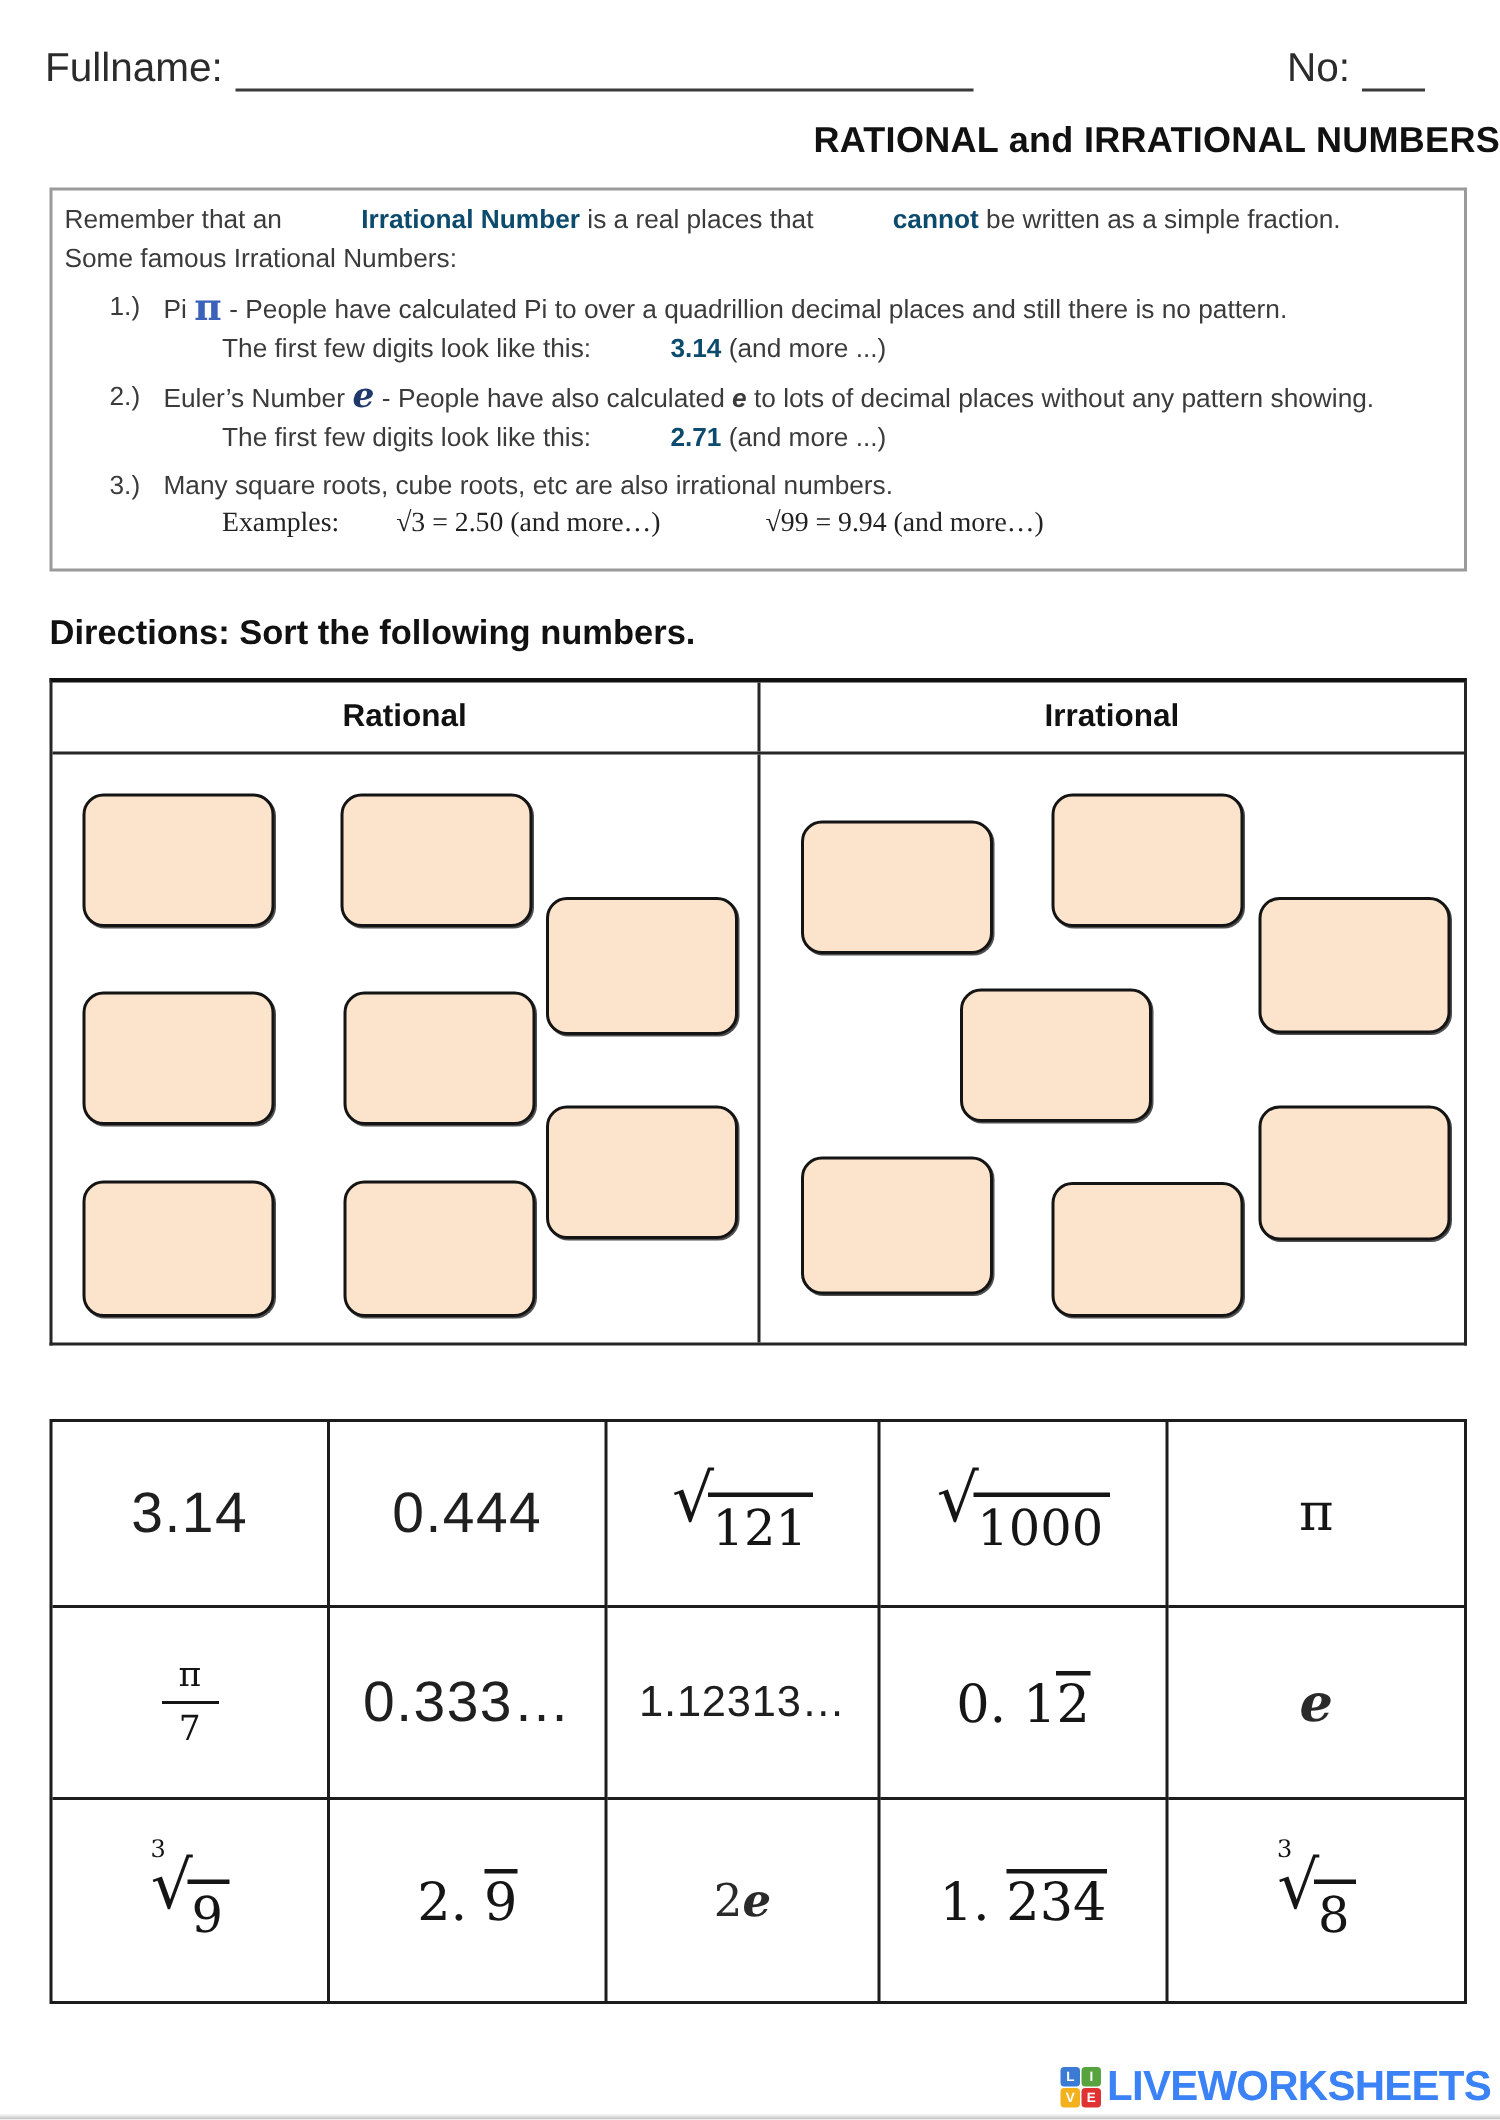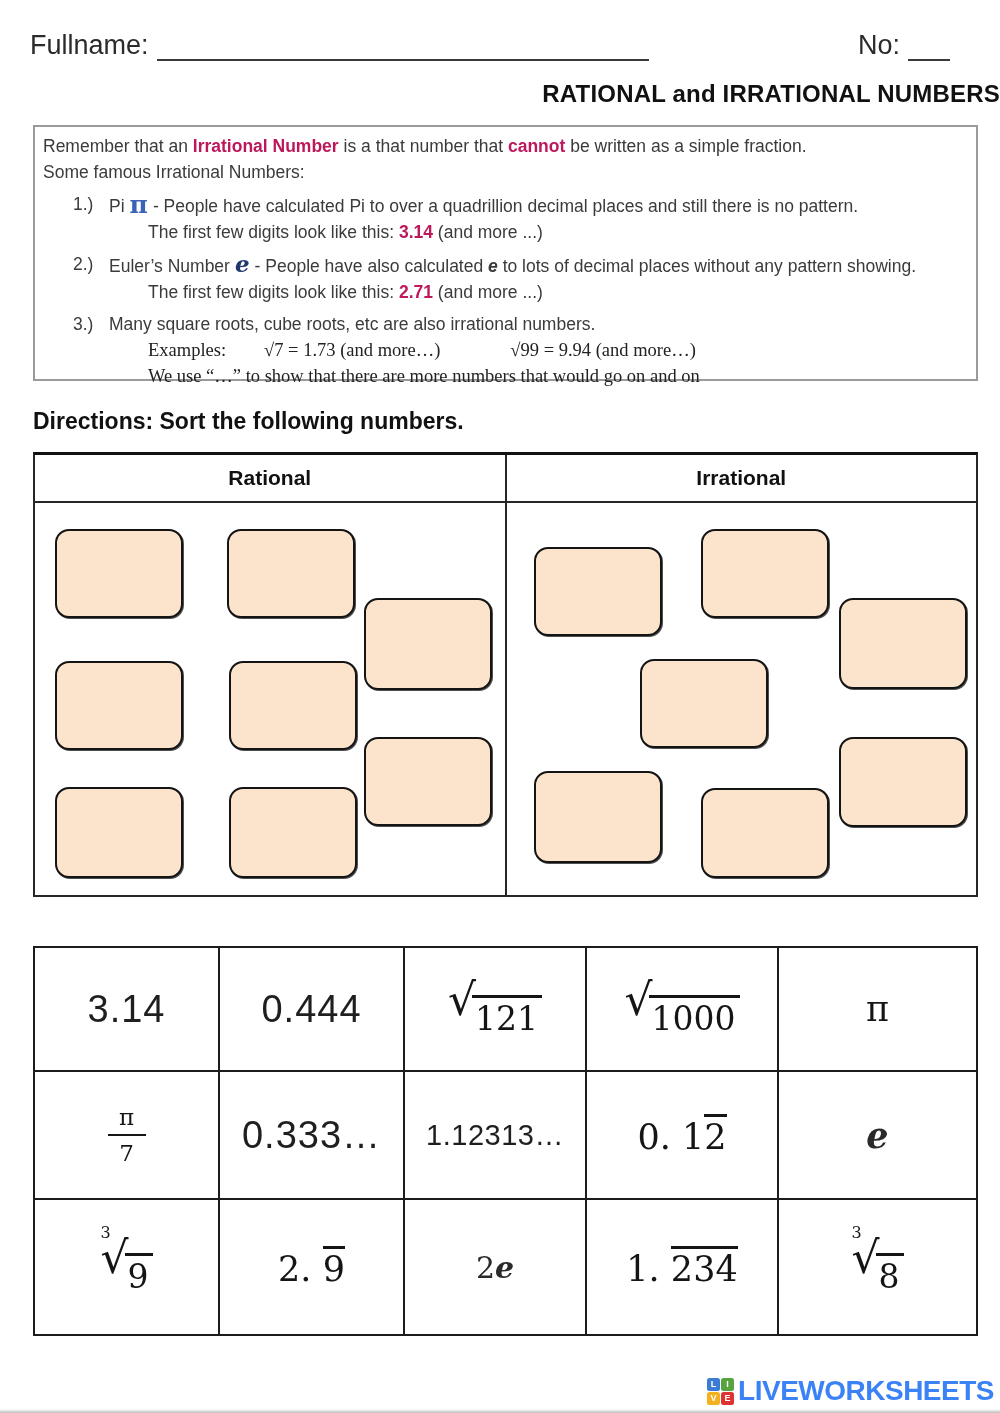--- a/index.html
+++ b/index.html
@@ -31,21 +31,21 @@
   .ib-sub{padding-left:105px;white-space:nowrap;}
   .pi-sym{
     font-family:"DejaVu Serif",serif;font-weight:bold;font-size:25px;
     color:#3a62b8;margin:0 5px;position:relative;top:1px;
   }
   .e-sym{
     font-family:"DejaVu Serif",serif;font-weight:bold;font-style:italic;font-size:23px;
     color:#20386b;margin:0 5px;
   }
   .e-inline{font-weight:bold;font-style:italic;}
-  b{color:#be185d;}
+  b{color:#0c4a6e;margin-left:48px;}
   .serif-line{font-family:"Liberation Serif",serif;font-size:18.5px;color:#222;}
   .ex-gap{display:inline-block;width:70px;}
   .ex-label-gap{display:inline-block;width:38px;}
   
   .directions{
     position:absolute;left:33px;top:408px;font-size:23px;font-weight:bold;color:#111;
   }
   
   .sort-table{
     position:absolute;left:33px;top:452px;width:945px;height:445px;
@@ -118,41 +118,40 @@
   <span>Fullname:</span>
   <div class="name-line"></div>
   <div class="header-spacer"></div>
   <span>No:</span>
   <div class="no-line"></div>
 </div>
 
 <div class="page-title">RATIONAL and IRRATIONAL NUMBERS</div>
 
 <div class="info-box">
-  <div class="ib-line"><span>Remember that an </span><b>Irrational Number</b><span> is a that number that </span><b>cannot</b><span> be written as a simple fraction.</span></div>
+  <div class="ib-line"><span>Remember that an </span><b>Irrational Number</b><span> is a real places that </span><b>cannot</b><span> be written as a simple fraction.</span></div>
   <div class="ib-line">Some famous Irrational Numbers:</div>
 
   <div class="ib-item">
     <span class="ib-num">1.)</span>
     <span><span>Pi</span><span class="pi-sym">π</span><span>- People have calculated Pi to over a quadrillion decimal places and still there is no pattern.</span></span>
   </div>
   <div class="ib-sub"><span>The first few digits look like this: </span><b>3.14</b><span> (and more ...)</span></div>
 
   <div class="ib-item">
     <span class="ib-num">2.)</span>
     <span><span>Euler’s Number</span><span class="e-sym">e</span><span>- People have also calculated </span><span class="e-inline">e</span><span> to lots of decimal places without any pattern showing.</span></span>
   </div>
   <div class="ib-sub"><span>The first few digits look like this: </span><b>2.71</b><span> (and more ...)</span></div>
 
   <div class="ib-item">
     <span class="ib-num">3.)</span>
     <span>Many square roots, cube roots, etc are also irrational numbers.</span>
   </div>
-  <div class="ib-sub serif-line"><span>Examples:</span><span class="ex-label-gap"></span><span>√7 = 1.73 (and more…)</span><span class="ex-gap"></span><span>√99 = 9.94 (and more…)</span></div>
-  <div class="ib-sub serif-line">We use “…” to show that there are more numbers that would go on and on</div>
+  <div class="ib-sub serif-line"><span>Examples:</span><span class="ex-label-gap"></span><span>√3 = 2.50 (and more…)</span><span class="ex-gap"></span><span>√99 = 9.94 (and more…)</span></div>
 </div>
 
 <div class="directions">Directions: Sort the following numbers.</div>
 
 <div class="sort-table">
   <div class="sort-header">
     <div class="sort-header-cell first">Rational</div>
     <div class="sort-header-cell">Irrational</div>
   </div>
   <div class="sort-body">

